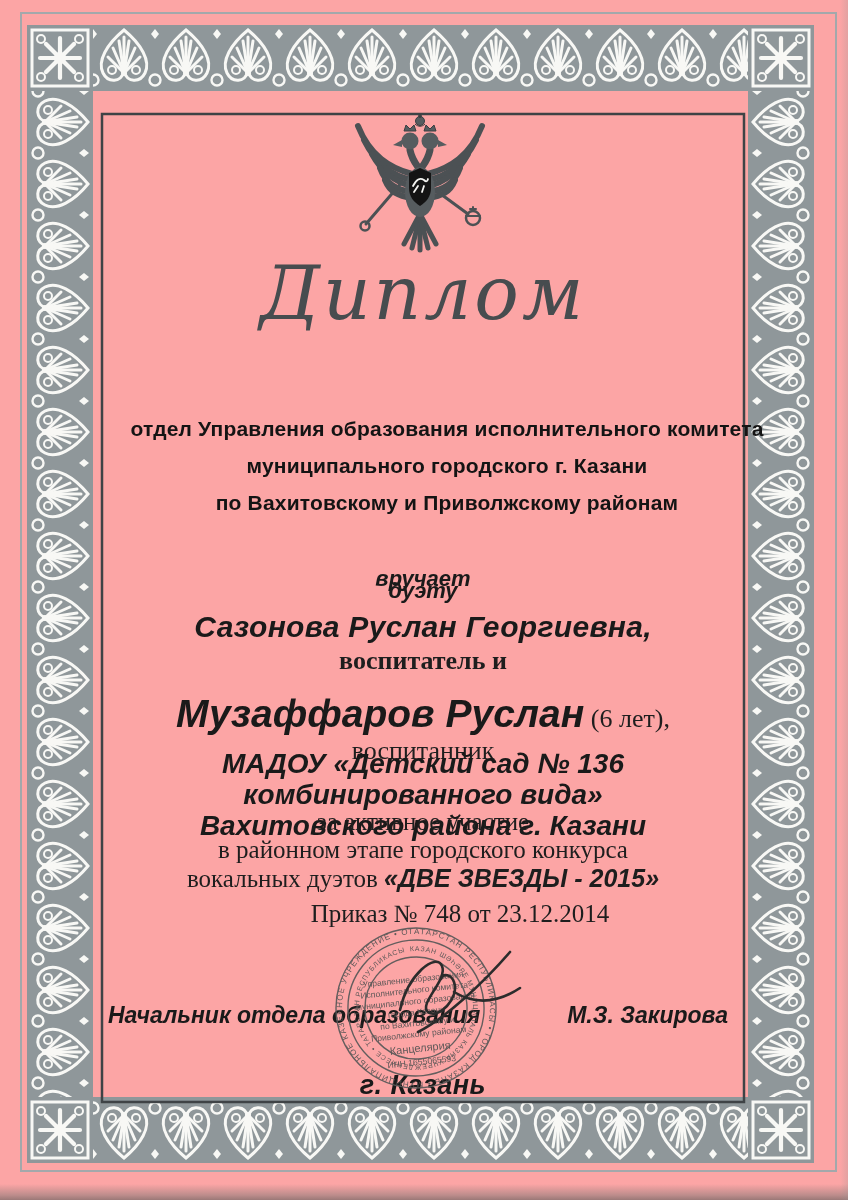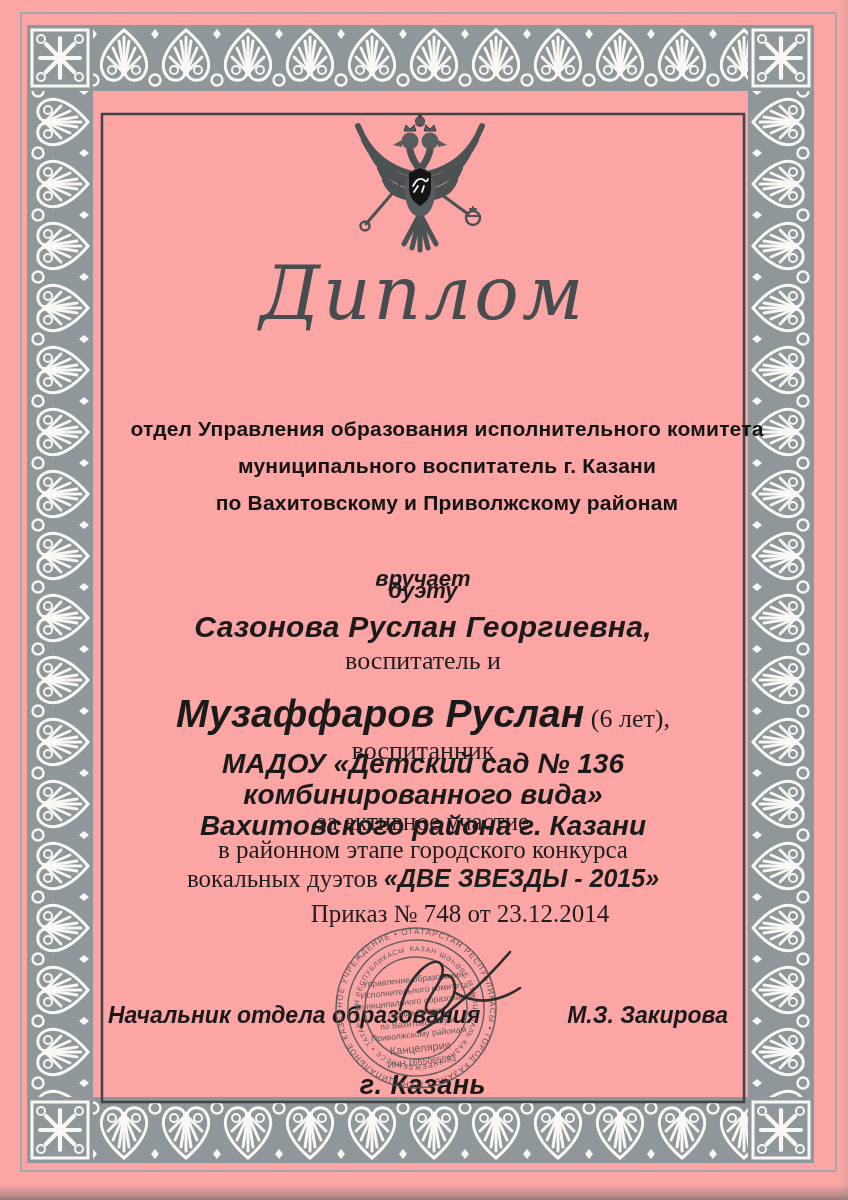--- a/index.html
+++ b/index.html
@@ -179,29 +179,29 @@
       <path d="M78 80 L82 74 M86 80 L88 74"></path>
     </g>
   </svg>
 
   <div class="content">
 
     <div class="abs diplom-title" style="top:250px;">Диплом</div>
 
     <div class="abs org" style="top:410px;padding-left:24px;">
       <div>отдел Управления образования исполнительного комитета</div>
-      <div>муниципального воспитатель г. Казани</div>
+      <div>муниципального городского г. Казани</div>
       <div>по Вахитовскому и Приволжскому районам</div>
     </div>
 
     <div class="abs it-b line-small" style="top:558px;margin-top:8px;">вручает</div>
     <div class="abs it-b line-small" style="top:578px;">дуэту</div>
 
     <div class="abs it-b name-big" style="top:610px;">Сазонова Руслан Георгиевна,</div>
-    <div class="abs serif serif-24" style="top:646px;">воспитатель и</div>
+    <div class="abs serif serif-24" style="top:646px;font-weight:bold;">воспитатель и</div>
 
     <div class="abs" style="top:692px;">
       <span class="it-b" style="font-size:39px;">Музаффаров Руслан</span><span class="serif serif-24"> (6 лет), воспитанник</span>
     </div>
 
     <div class="abs it-b inst" style="top:748px;">
       <div>МАДОУ «Детский сад № 136 комбинированного вида»</div>
       <div>Вахитовского района г. Казани</div>
     </div>
 

